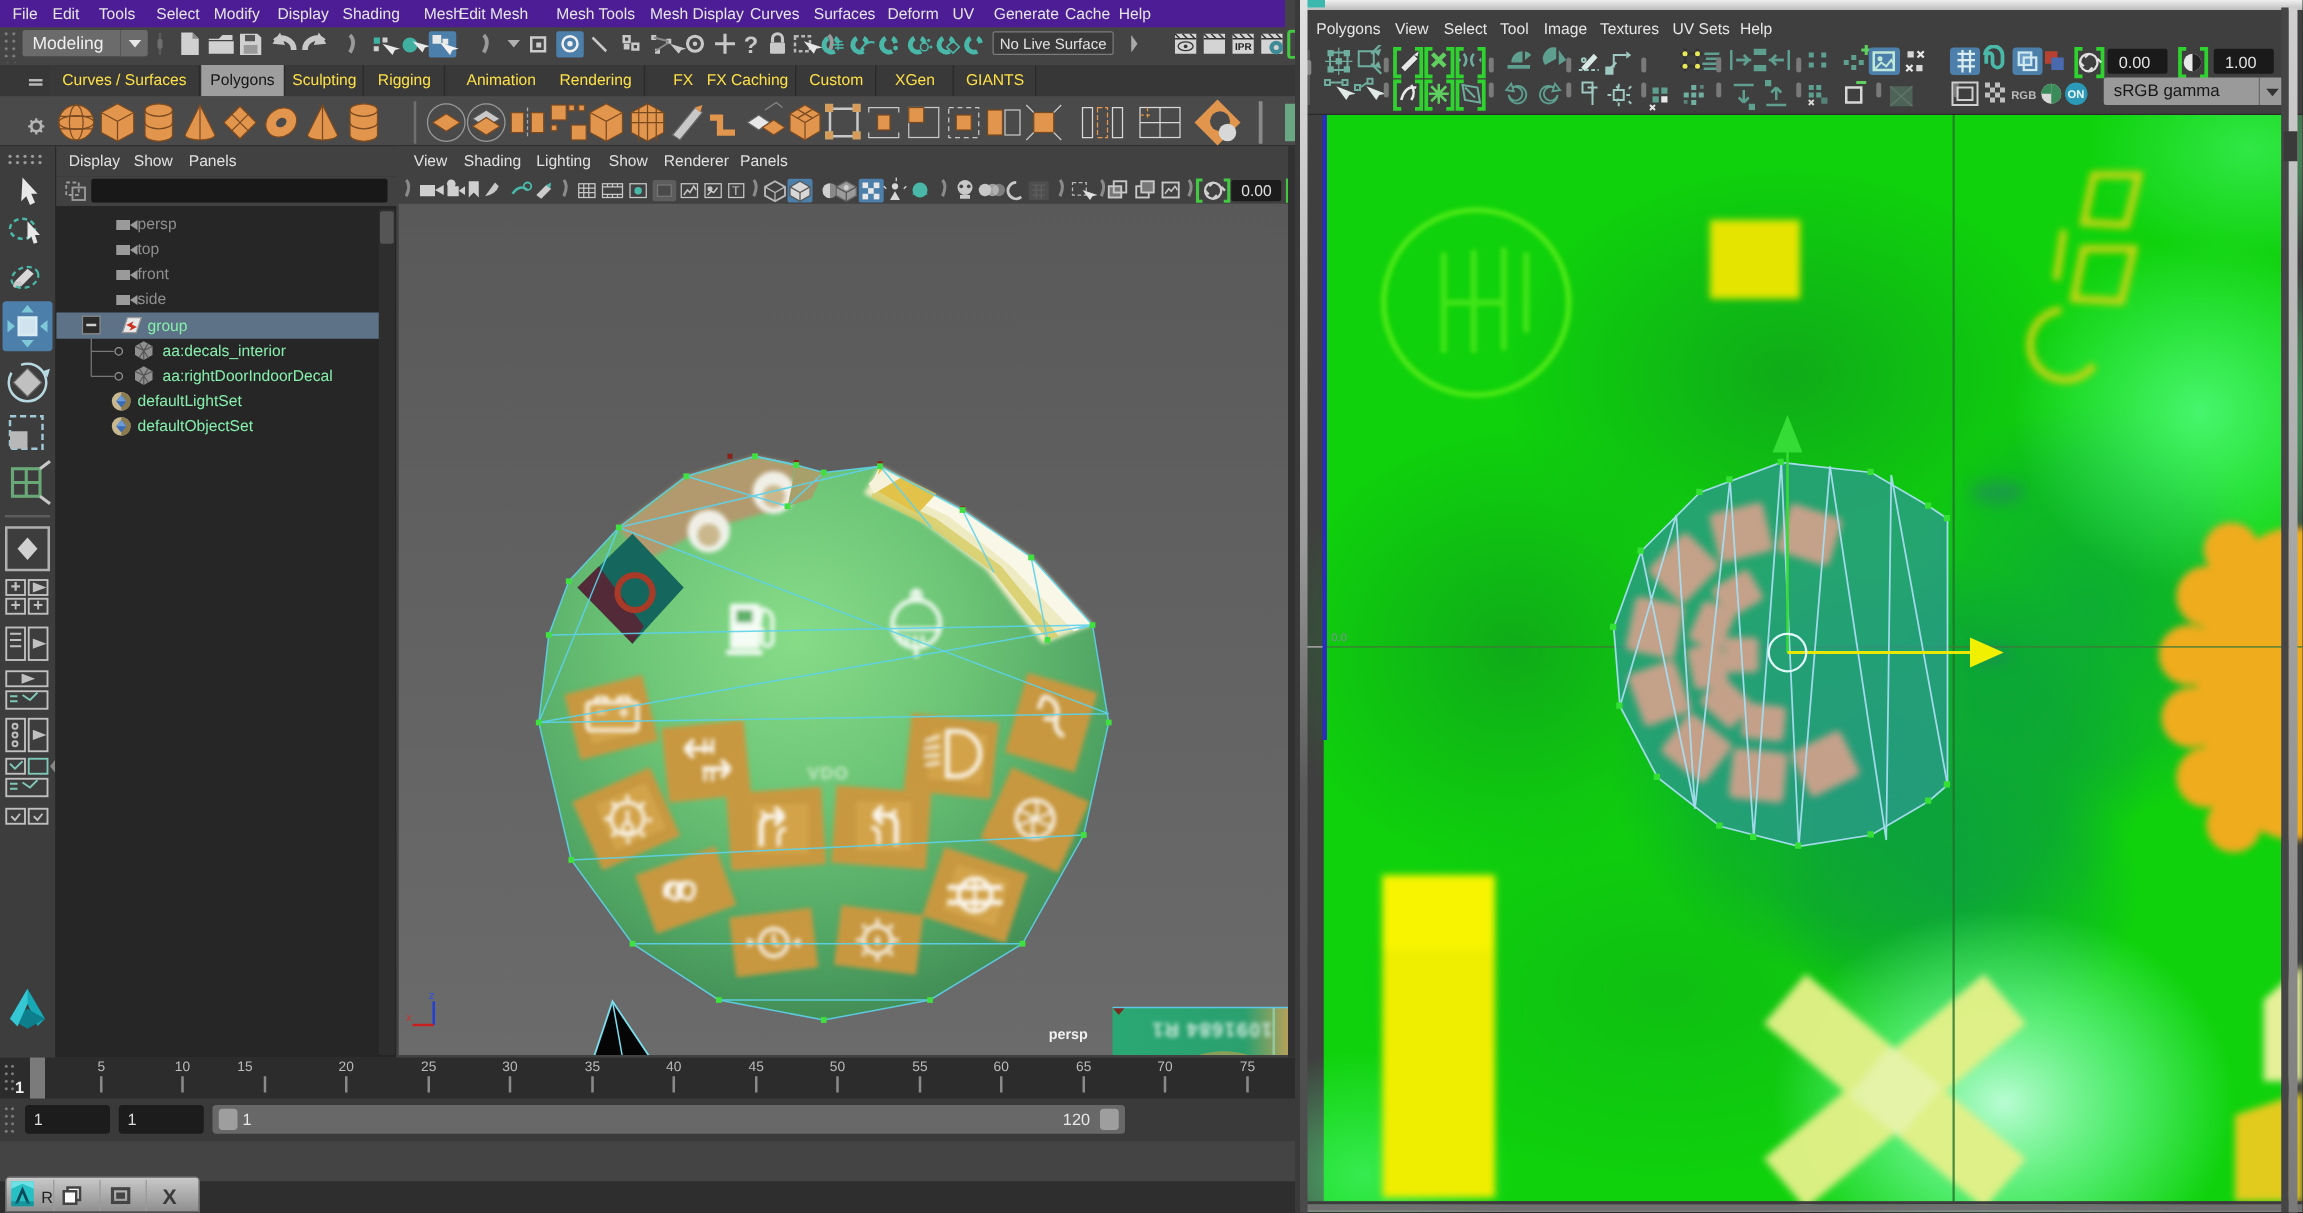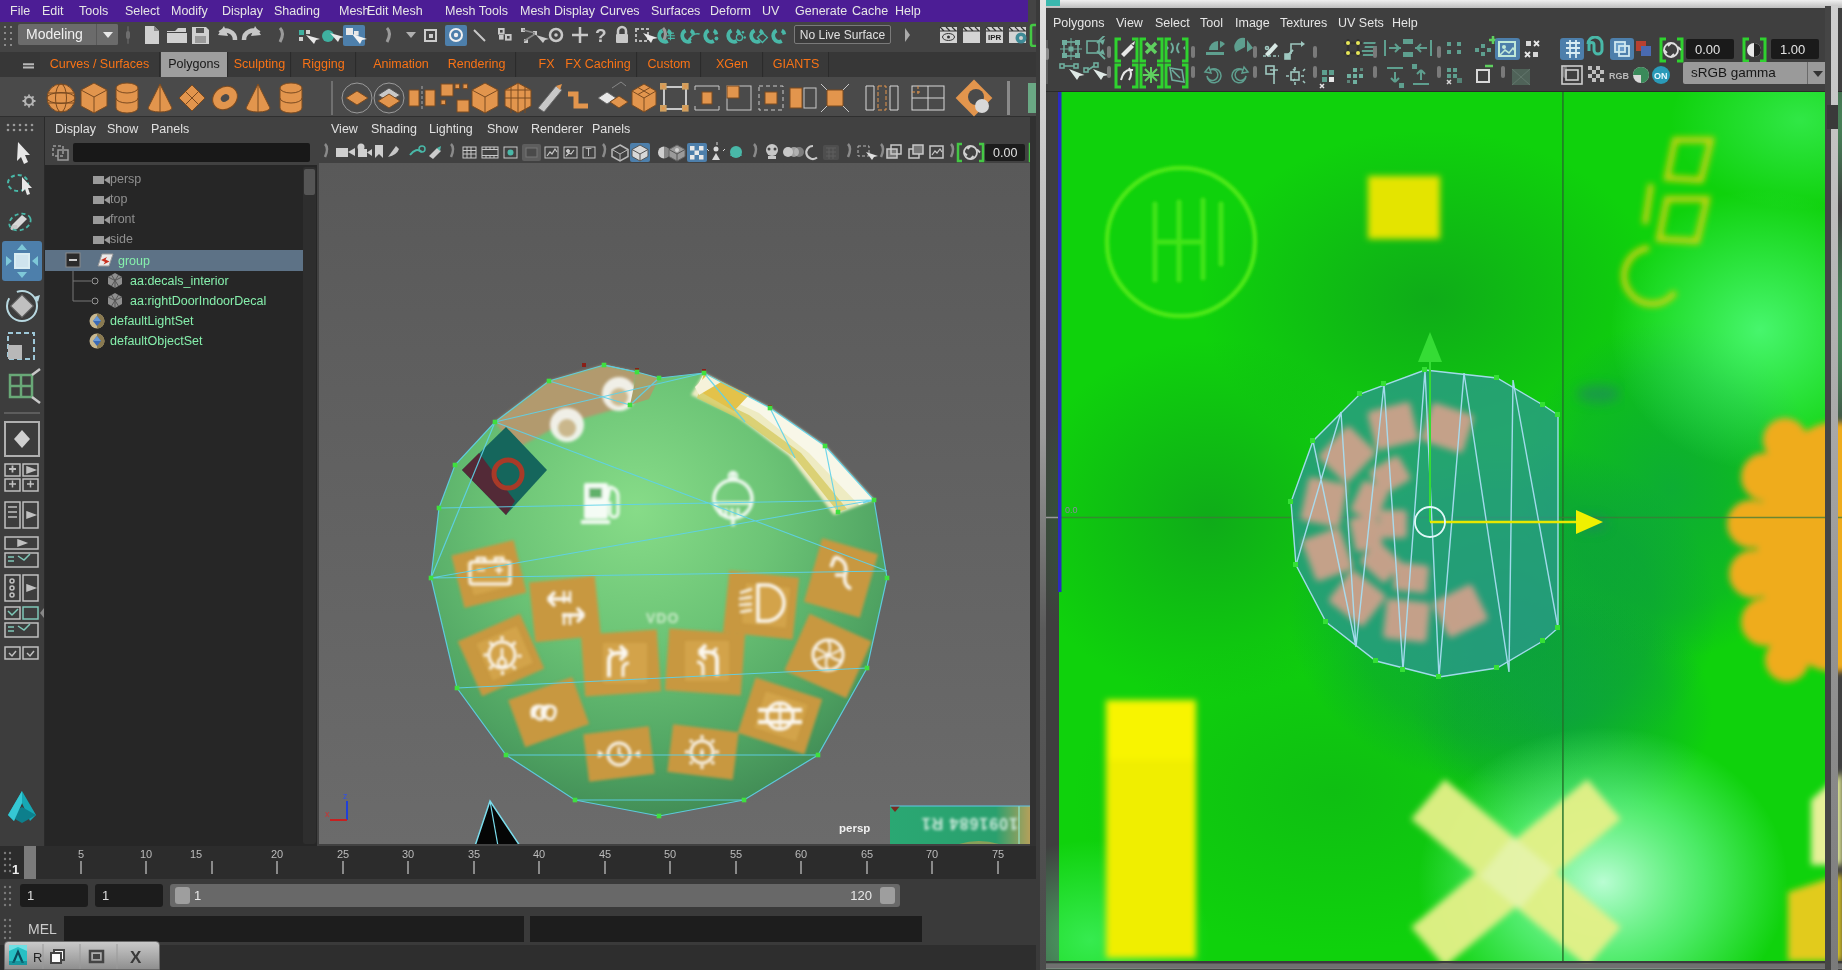--- a/index.html
+++ b/index.html
@@ -11,21 +11,21 @@
 #toolbar{position:absolute;left:0;top:22px;width:1040px;height:26px;background:#444444;}
 .sep{position:absolute;width:5px;height:18px;top:4px;}
 .sep:before{content:"";position:absolute;left:2px;top:0;width:2px;height:18px;background:#5a5a5a;border-radius:2px;}
 .sep:after{content:"";position:absolute;left:1px;top:5px;width:4px;height:8px;background:#6e6e6e;border-radius:2px;}
 #modeling{position:absolute;left:18px;top:2px;width:100px;height:21px;background:#6b6b6b;border-radius:2px;color:#f0f0f0;font-size:14px;line-height:21px;padding-left:8px;}
 #modeling .arr{position:absolute;right:0;top:0;width:22px;height:21px;border-left:1px solid #585858;background:#6b6b6b;border-radius:0 2px 2px 0;}
 #modeling .arr:before{content:"";position:absolute;left:6px;top:8px;border:5px solid transparent;border-top:6px solid #e8e8e8;}
 #nolive{position:absolute;left:794px;top:3px;width:97px;height:19px;background:#3b3b3b;border:1px solid #7a7a7a;border-radius:2px;color:#e0e0e0;font-size:12px;line-height:18px;text-align:center;}
 
 #shelftabs{position:absolute;left:0;top:52px;width:1040px;height:25px;background:#373737;}
-#shelftabs .tab{position:absolute;top:0;height:25px;color:#f97316;font-size:12.5px;line-height:25px;text-align:center;background:#393939;border-right:1px solid #2b2b2b;}
+#shelftabs .tab{position:absolute;top:0;height:25px;color:#fde047;font-size:12.5px;line-height:25px;text-align:center;background:#393939;border-right:1px solid #2b2b2b;}
 #shelftabs .tab.on{background:#9e9e9e;color:#161616;}
 #shelficons{position:absolute;left:0;top:77px;width:1040px;height:40px;background:#4a4a4a;border-bottom:1px solid #2f2f2f;}
 
 #leftcol{position:absolute;left:0;top:117px;width:44px;height:729px;background:#3d3d3d;}
 
 #outliner{position:absolute;left:44px;top:117px;width:273px;height:729px;background:#282828;border-left:1px solid #2a2a2a;}
 #outmenu{position:absolute;left:0;top:0;width:273px;height:24px;background:#414141;color:#e0e0e0;font-size:12.5px;}
 #outmenu span{position:absolute;top:5px;}
 #outsearch{position:absolute;left:0;top:24px;width:273px;height:24px;background:#414141;}
 #outsearch .box{position:absolute;left:58px;top:2px;width:200px;height:19px;background:#181818;border-radius:2px;}
@@ -893,37 +893,20 @@
           </g>
         </svg>
     <div class="rfield" style="left:20px;width:68px;">1</div>
     <div class="rfield" style="left:95px;width:68px;">1</div>
     <div id="rtrack">
           <div class="rhandle" style="left:5px;"></div>
           <span style="position:absolute;left:24px;">1</span>
           <span style="position:absolute;right:28px;">120</span>
           <div class="rhandle" style="right:5px;"></div>
         </div>
-  </div>
-  <div id="melrow">
-        <svg class="abs" style="left:2px;top:4px" width="12" height="24">
-          <g fill="#7a7a7a">
-            <circle cx="3" cy="3" r="1.2"></circle>
-            <circle cx="8" cy="3" r="1.2"></circle>
-            <circle cx="3" cy="9" r="1.2"></circle>
-            <circle cx="8" cy="9" r="1.2"></circle>
-            <circle cx="3" cy="15" r="1.2"></circle>
-            <circle cx="8" cy="15" r="1.2"></circle>
-            <circle cx="3" cy="21" r="1.2"></circle>
-            <circle cx="8" cy="21" r="1.2"></circle>
-          </g>
-        </svg>
-        <span style="position:absolute;left:28px;top:8px;color:#cccccc">MEL</span>
-    <div class="melbox" style="left:64px;width:460px;"></div>
-    <div class="melbox" style="left:530px;width:392px;"></div>
   </div>
   <div id="botstrip"></div>
   <div class="abs" style="left:1030px;top:117px;width:10px;height:729px;background:#313131"></div>
   <div id="taskfrag">
     <svg class="abs" style="left:0;top:0" width="156" height="29" viewBox="0 0 156 29">
       <defs>
             <linearGradient id="mlogo" x1="0" y1="0" x2="1" y2="1">
               <stop offset="0%" stop-color="#7ae8e0"></stop>
               <stop offset="50%" stop-color="#18b8b8"></stop>
               <stop offset="100%" stop-color="#0a7a8a"></stop>

